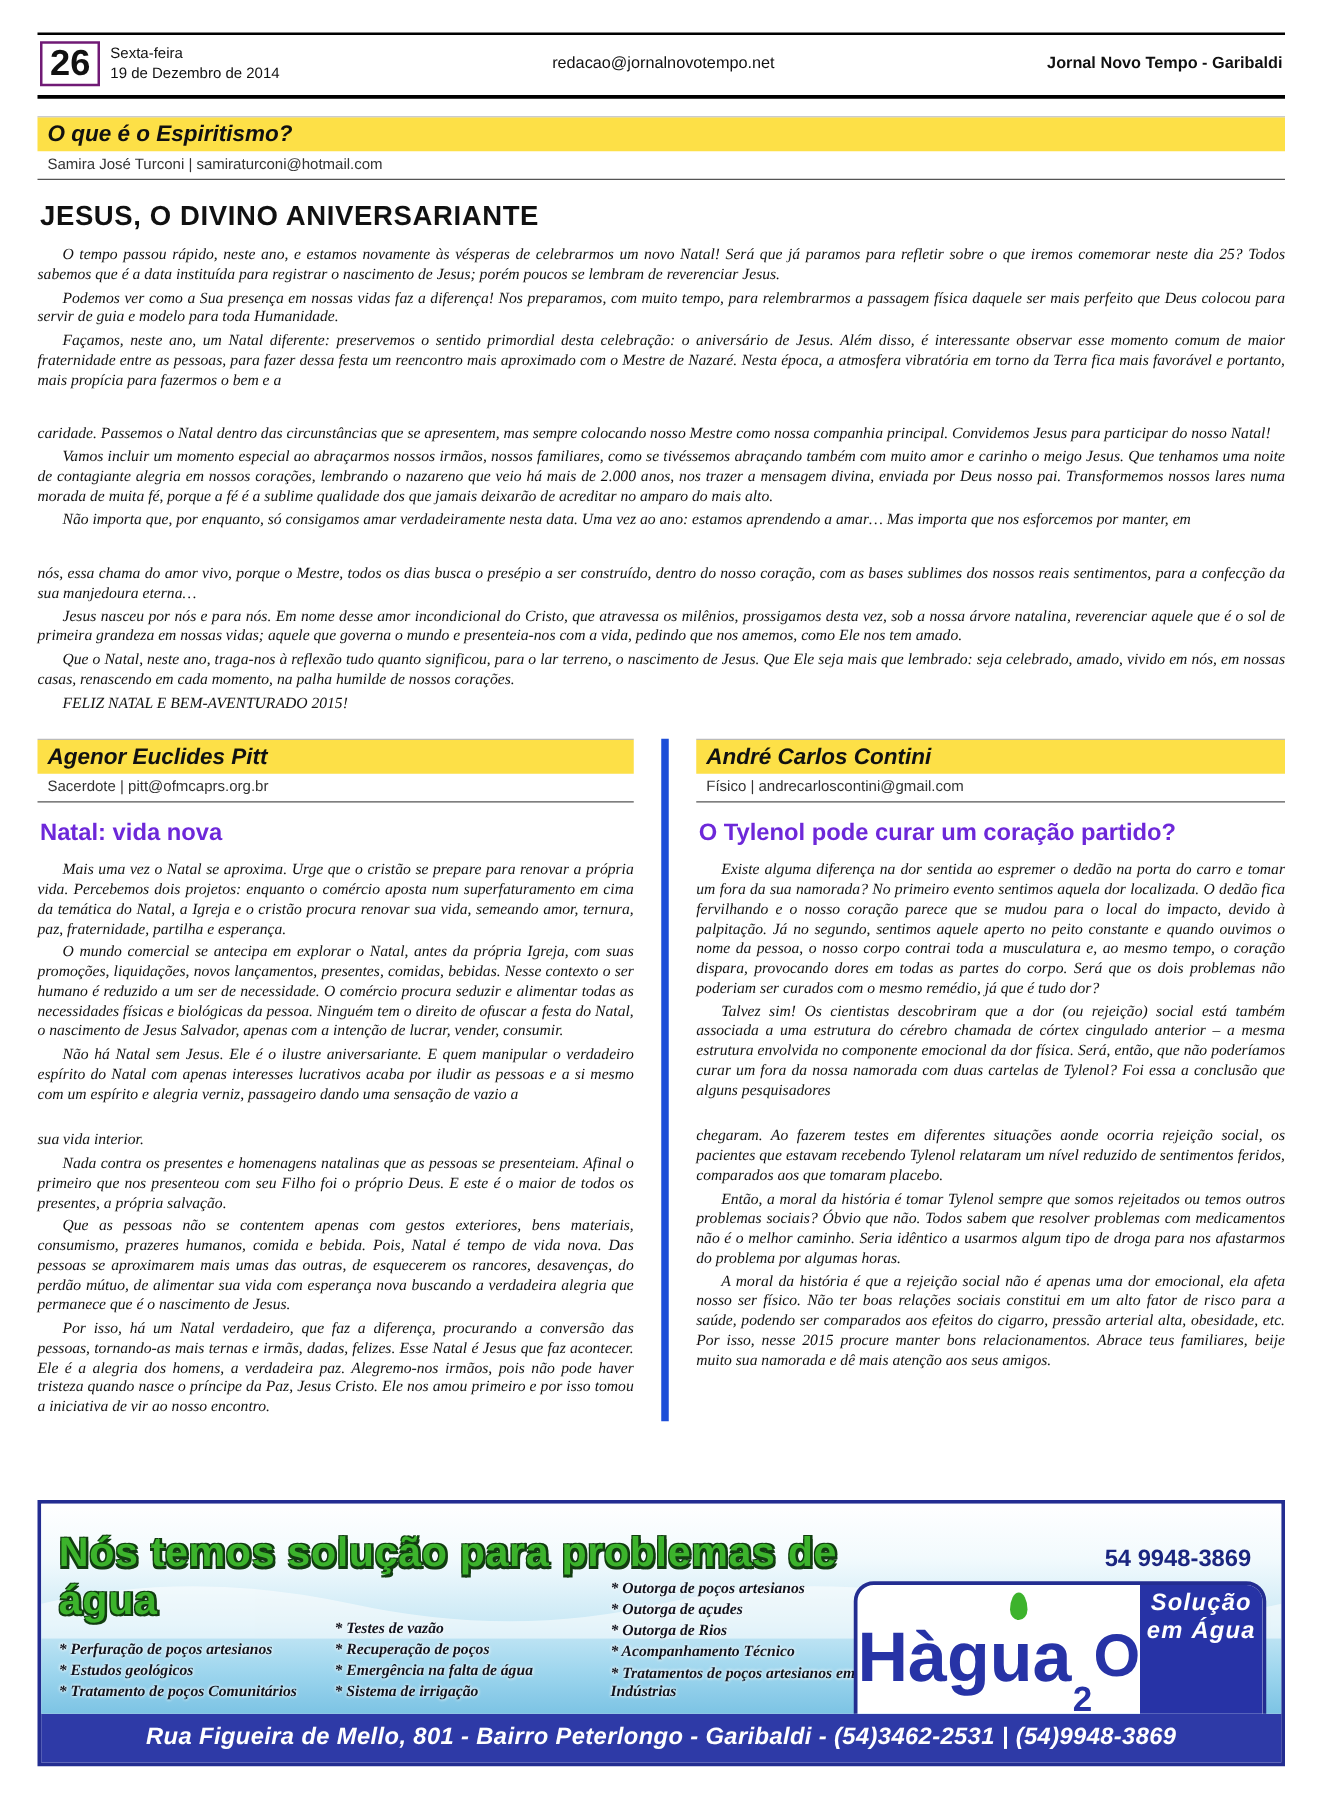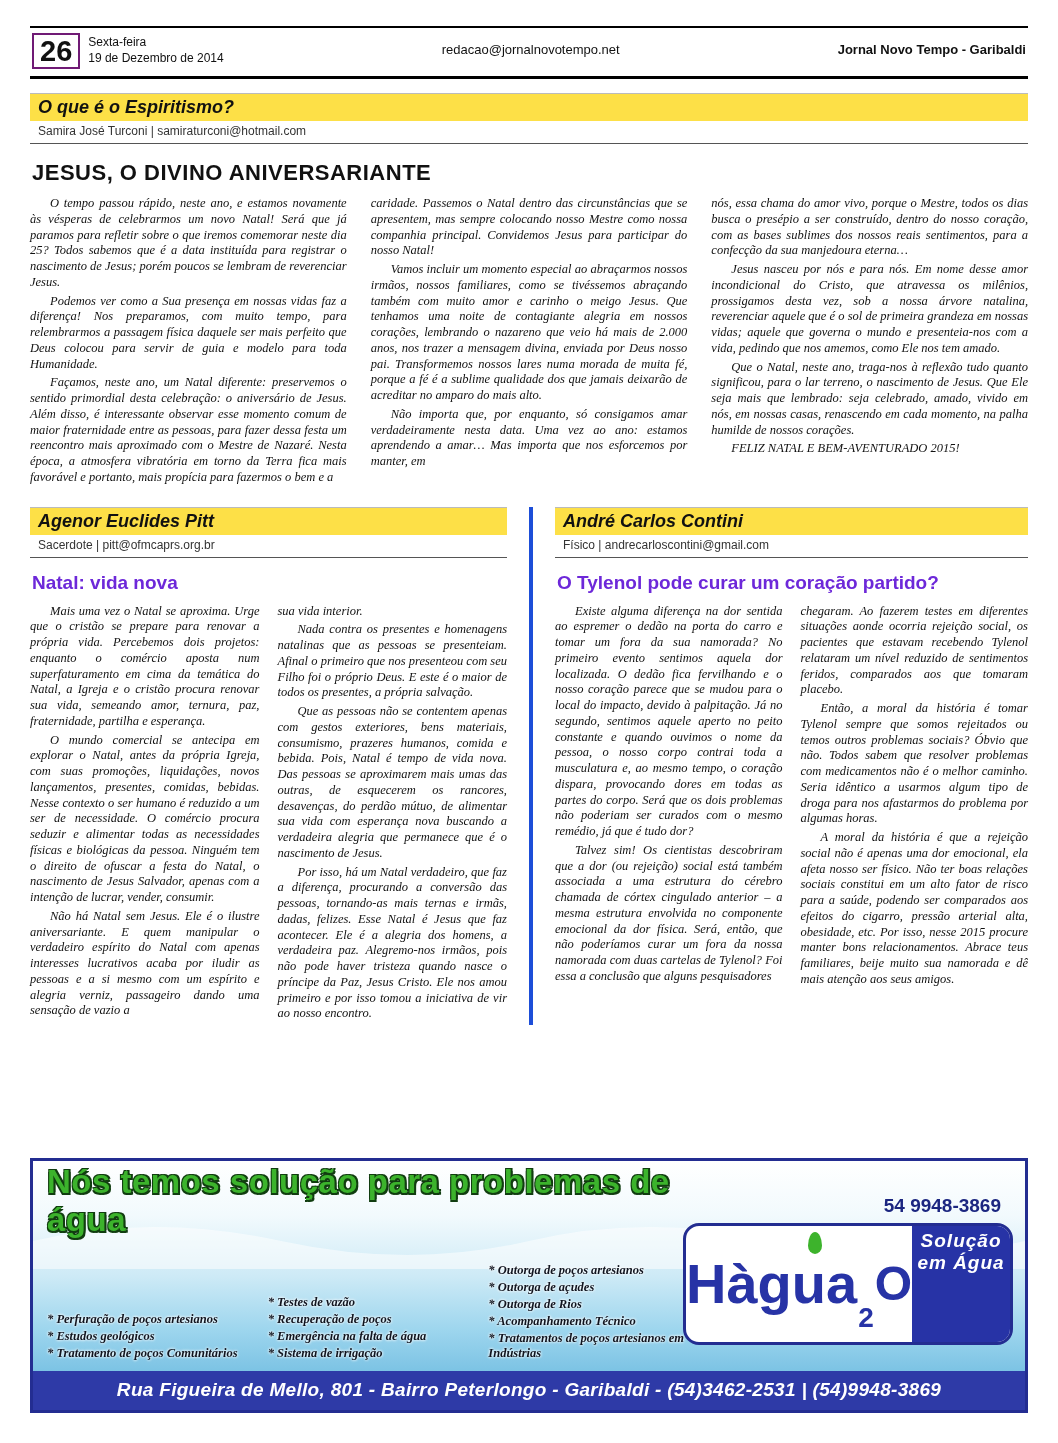--- a/index.html
+++ b/index.html
@@ -35,45 +35,45 @@
   .headline1 {
     font-family:"Liberation Sans", sans-serif; font-weight:bold; font-size:22px;
     letter-spacing:.5px; margin:16px 2px 10px; color:#111;
   }
   .headline2 {
     font-family:"Liberation Sans", sans-serif; font-weight:bold; font-size:19px;
     margin:14px 2px 10px; color:#6d28d9;
   }
 
   
-  .cols { display:flex; gap:24px; }
+  .cols { display:flex; gap:24px;flex-direction:column; }
   .cols2 { gap:18px; }
   .col {
     flex:1; font-size:12.5px; font-style:italic; line-height:1.26;
     text-align:justify; color:#111;
   }
   .col p { text-indent:20px; margin-bottom:3px; }
   .col.cont p:first-child { text-indent:0; }
 
   .espiritismo { margin-top:14px; }
 
   .two-articles { display:flex; margin-top:18px; }
   .article-box { width:50%; }
   .article-box:first-child { padding-right:22px; }
-  .article-box + .article-box { border-left:4px solid #1d4ed8; padding-left:22px; }
+  .article-box + .article-box { border-left:6px solid #1d4ed8; padding-left:22px; }
 
   
   .ad {
     position:absolute; left:30px; right:30px; bottom:30px;
     border:3px solid #232d91; background:#fff;
   }
   .ad-top {
-    position:relative; height:210px; overflow:hidden;
+    position:relative; height:168px; overflow:hidden;
     background:linear-gradient(180deg,#ffffff 0%,#f2fafd 26%,#cdeaf6 55%,#9ed6ee 80%,#7cc3e4 100%);
-    padding:2px 14px 0;
+    padding:20px 14px 0;
   }
   .water-wave { position:absolute; left:0; top:52px; width:100%; height:56px; opacity:.55; }
   .ad-title {
     position:relative; max-width:700px;
     font-family:"Liberation Sans", sans-serif; font-weight:bold; font-size:33px;
     color:#3cb32c; letter-spacing:.5px;
     text-shadow:2px 2px 0 #113d10, -1px -1px 0 #113d10, -1px 2px 0 #113d10, 2px -1px 0 #113d10;
   }
   .ad-phone {
     position:absolute; top:34px; right:24px;

